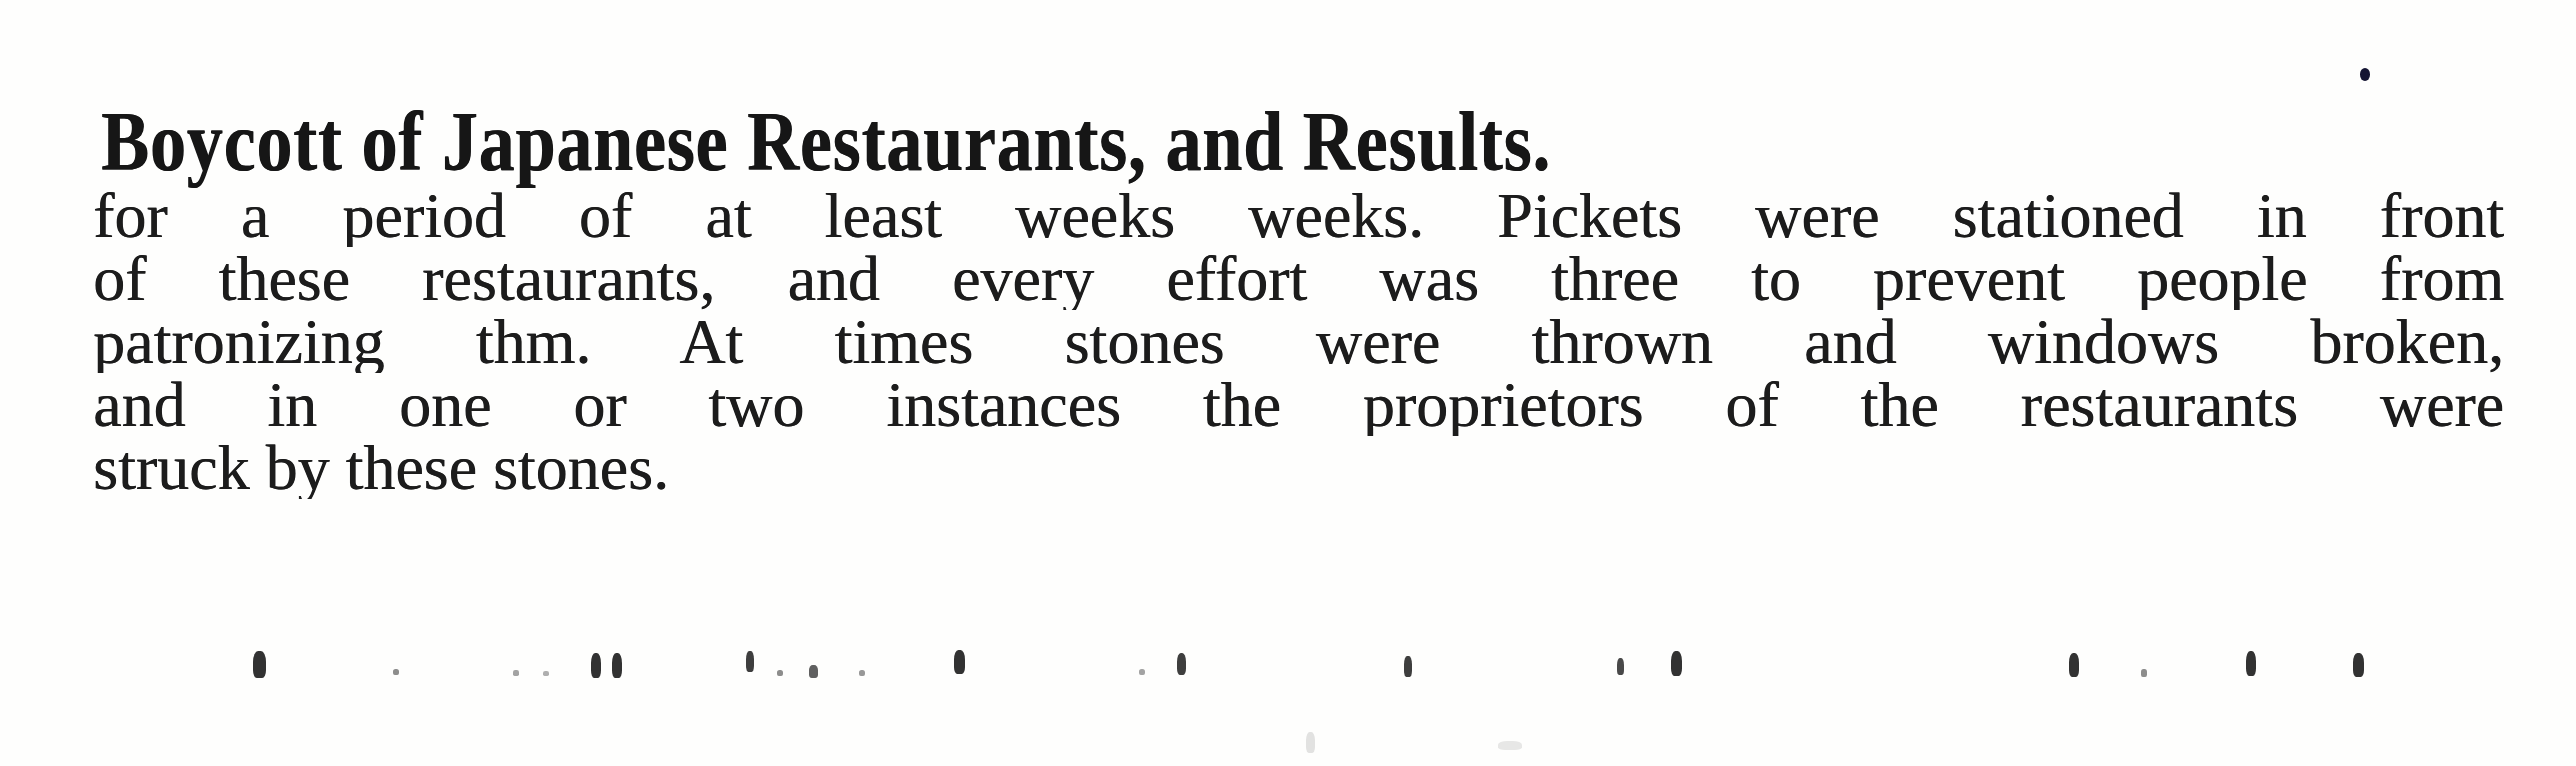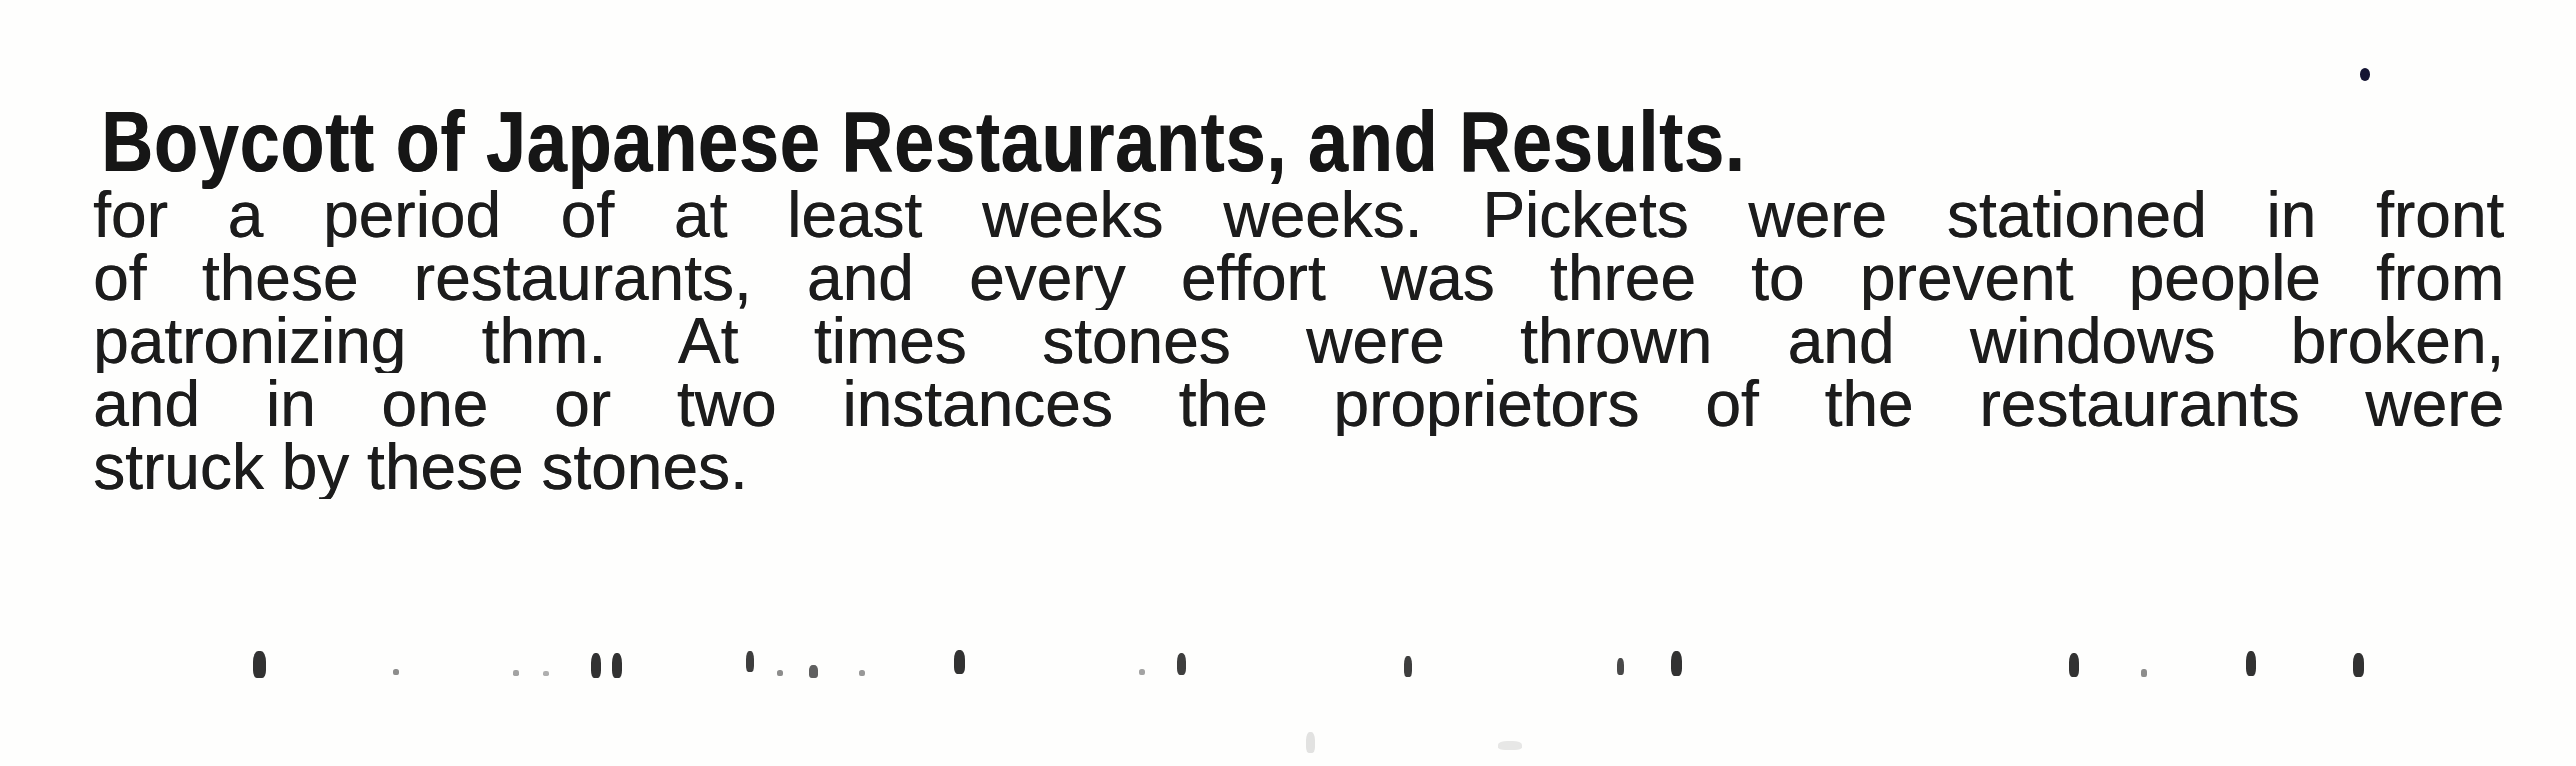--- a/index.html
+++ b/index.html
@@ -8,21 +8,21 @@
     width: 2576px;
     height: 767px;
     overflow: hidden;
     background: #fefefd;
   }
   .page {
     position: relative;
     width: 2288px;
     height: 767px;
     background: #fefefd;
-    font-family: Liberation Sans, sans-serif;
+    font-family: Liberation Serif, serif;
     color: #1c1c1c;
   }
   .heading {
     position: absolute;
     left: 101px;
     top: 93px;
     font-size: 72px;
     font-weight: 700;
     letter-spacing: 0.8px;
     white-space: nowrap;

